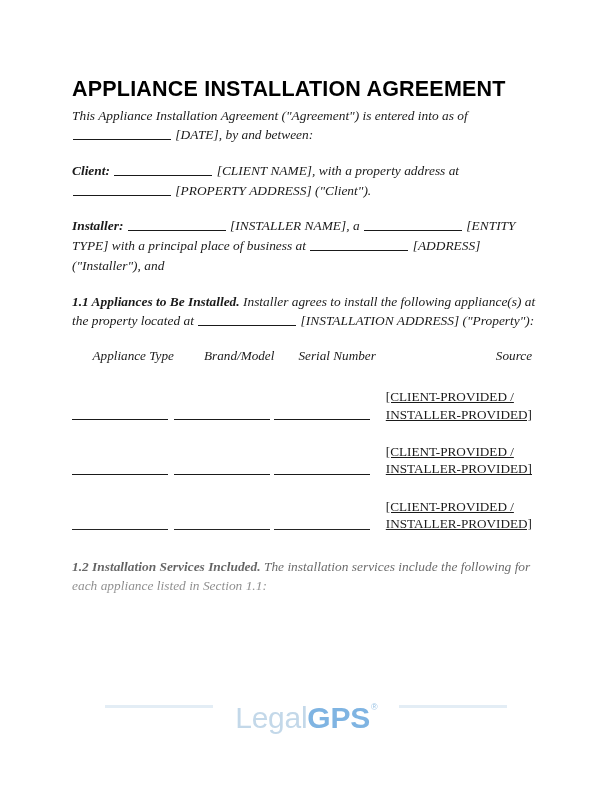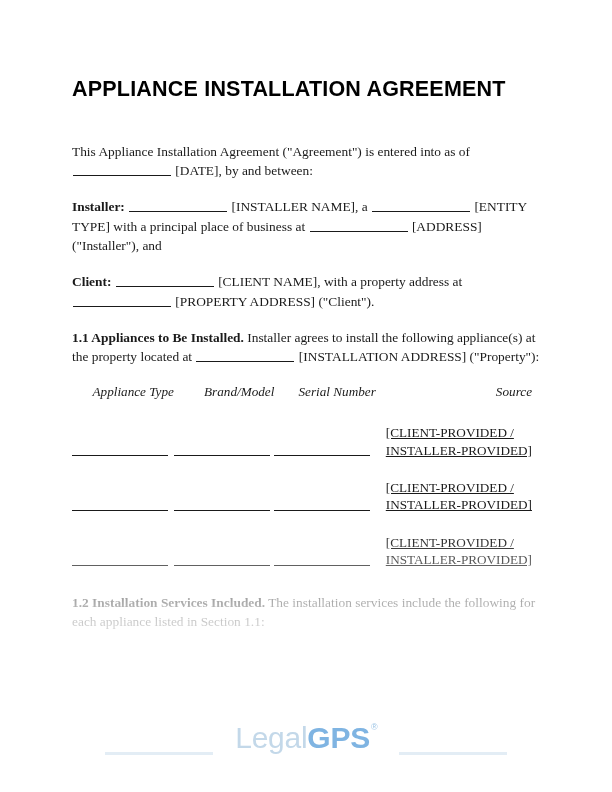--- a/index.html
+++ b/index.html
@@ -28,31 +28,32 @@
     top: 78px;
     width: 468px;
   }
 
   .doc-title {
     font-family: "Liberation Sans", "DejaVu Sans", sans-serif;
     font-weight: bold;
     font-size: 21.5px;
     letter-spacing: 0.2px;
     color: #000000;
-    margin: 0 0 40px 0;
+    margin: 0 0 4px 0;
     line-height: 1.1;
     white-space: nowrap;
   }
 
   p.body-text {
     font-size: 13.4px;
     line-height: 1.47;
     margin: 0 0 16px 0;
     color: #1a1a1a;
     text-align: left;
+    font-style: italic;
   }
 
   .bold {
     font-weight: bold;
   }
 
   .blank {
     display: inline-block;
     border-bottom: 1px solid #1a1a1a;
     width: 98px;
@@ -131,21 +132,21 @@
   }
 
   
   .footer {
     position: absolute;
     left: 0;
     right: 0;
     top: 705px;
     height: 50px;
     display: flex;
-    align-items: flex-end;
+    align-items: flex-start;
     justify-content: center;
     z-index: 10;
   }
   .rule {
     height: 3px;
     background: #e3edf5;
     width: 108px;
   }
   .rule.left { margin-right: 22px; }
   .rule.right { margin-left: 22px; }
@@ -185,35 +186,35 @@
 
     <h1 class="doc-title">APPLIANCE INSTALLATION AGREEMENT</h1>
 
     <p class="body-text">
       <span>This Appliance Installation Agreement ("Agreement") is entered into as of</span>
       <span class="blank"></span>
       <span>[DATE], by and between:</span>
     </p>
 
     <p class="body-text">
+      <span class="bold">Client:</span>
+      <span class="blank"></span>
+      <span>[CLIENT NAME], with a property address at</span>
+      <span class="blank"></span>
+      <span>[PROPERTY ADDRESS] ("Client").</span>
+    </p>
+
+    <p class="body-text">
       <span class="bold">Installer:</span>
       <span class="blank"></span>
       <span>[INSTALLER NAME], a</span>
       <span class="blank"></span>
       <span>[ENTITY TYPE] with a principal place of business at</span>
       <span class="blank"></span>
       <span>[ADDRESS] ("Installer"), and</span>
-    </p>
-
-    <p class="body-text">
-      <span class="bold">Client:</span>
-      <span class="blank"></span>
-      <span>[CLIENT NAME], with a property address at</span>
-      <span class="blank"></span>
-      <span>[PROPERTY ADDRESS] ("Client").</span>
     </p>
 
 
 
     <p class="body-text">
       <span class="bold">1.1 Appliances to Be Installed.</span>
       <span>Installer agrees to install the following appliance(s) at the property located at</span>
       <span class="blank"></span>
       <span>[INSTALLATION ADDRESS] ("Property"):</span>
     </p>

